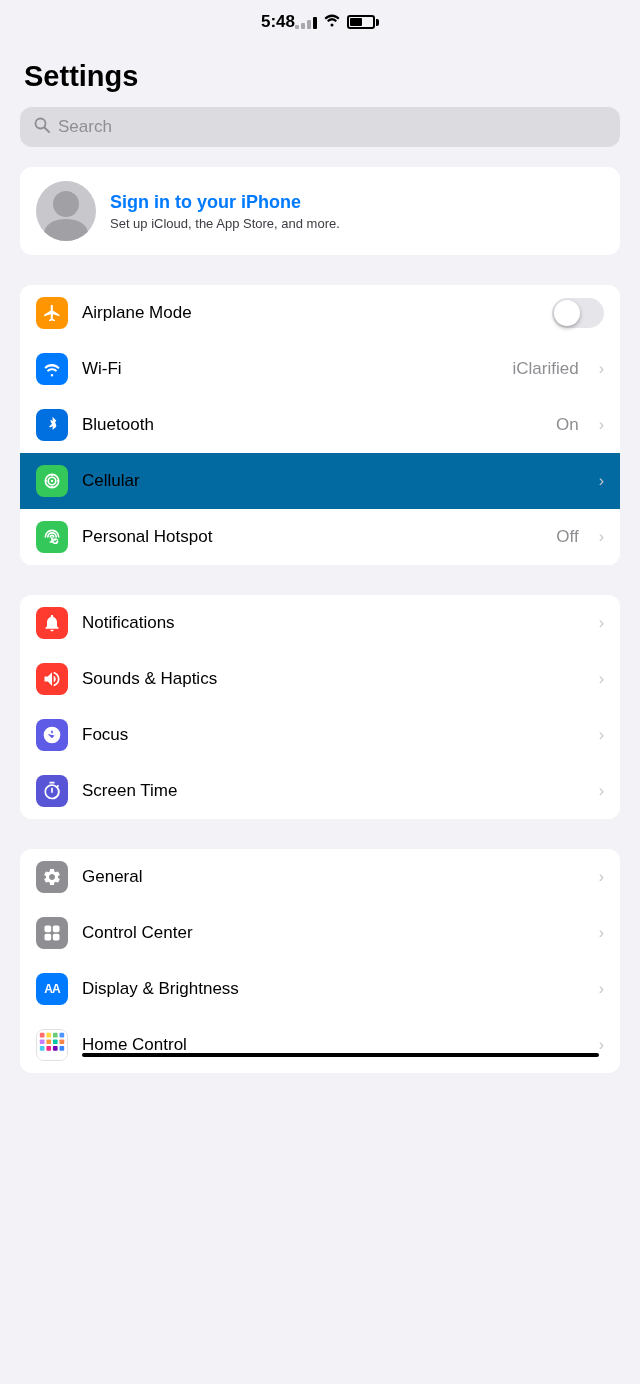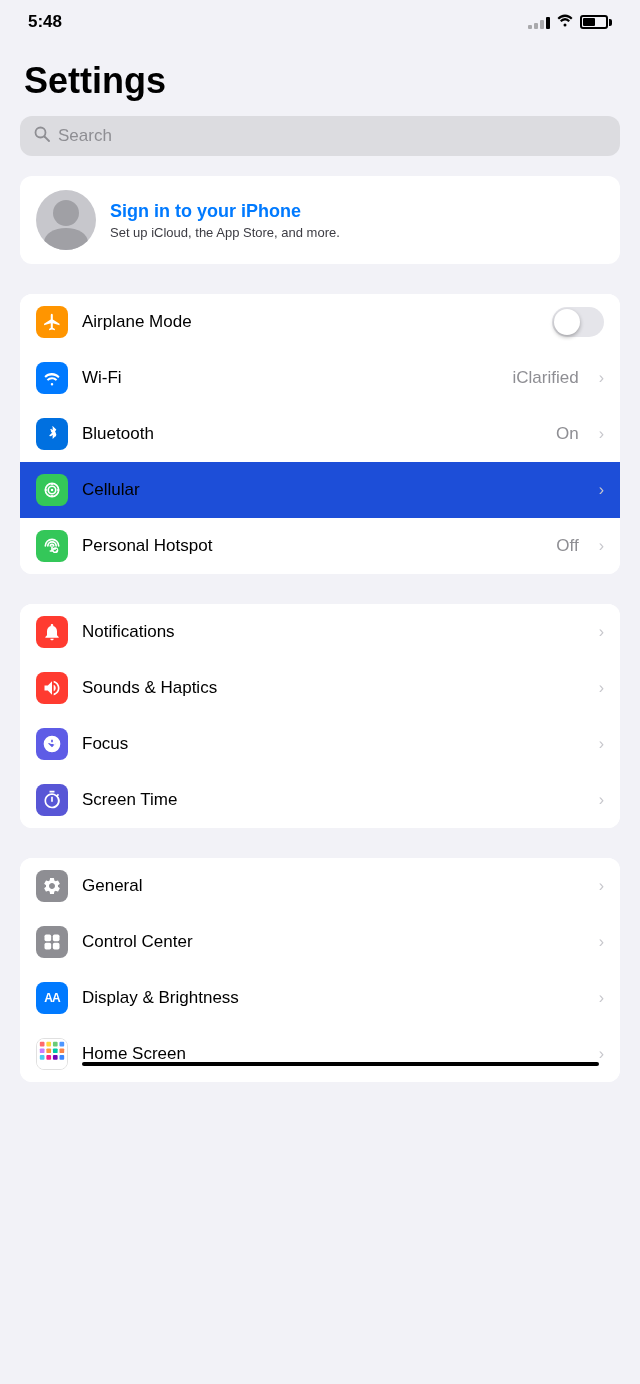--- a/index.html
+++ b/index.html
@@ -10,21 +10,21 @@
       min-height: 1384px;
       background-color: #f2f2f7;
       font-family: -apple-system, 'SF Pro Display', 'Helvetica Neue', Arial, sans-serif;
       color: #000;
       overflow-x: hidden;
     }
 
     
     .status-bar {
       display: flex;
-      justify-content: space-between;
+      justify-content: center;
       align-items: center;
       padding: 0 28px 6px 28px;
       height: 50px;
     }
     .status-time {
       font-size: 17px;
       font-weight: 600;
       color: #000;
     }
     .status-icons {
@@ -71,21 +71,21 @@
     .battery-tip {
       width: 3px;
       height: 7px;
       background: #000;
       border-radius: 0 2px 2px 0;
       margin-left: 1px;
     }
 
     
     .page-title {
-      font-size: 36px;
+      font-size: 29px;
       font-weight: 800;
       padding: 10px 24px 14px 24px;
       color: #000;
     }
 
     
     .search-bar {
       margin: 0 20px 20px 20px;
       background: #dcdce0;
       border-radius: 12px;
@@ -122,21 +122,21 @@
     .settings-row:not(:last-child)::after {
       content: '';
       position: absolute;
       bottom: 0;
       left: 60px;
       right: 0;
       height: 0.5px;
       background: #c6c6c8;
     }
     .settings-row.highlighted {
-      background: #1d4ed8;
+      background: #0369a1;
       justify-content: flex-end;
     }
 
     .row-icon {
       width: 32px;
       height: 32px;
       border-radius: 8px;
       display: flex;
       align-items: center;
       justify-content: center;
@@ -467,19 +467,19 @@
         <rect x="10" y="10" width="5" height="5" rx="1" fill="#ff9a3c"></rect>
         <rect x="17" y="10" width="5" height="5" rx="1" fill="#00c9a7"></rect>
         <rect x="24" y="10" width="5" height="5" rx="1" fill="#f9844a"></rect>
         <rect x="3" y="17" width="5" height="5" rx="1" fill="#4cc9f0"></rect>
         <rect x="10" y="17" width="5" height="5" rx="1" fill="#f72585"></rect>
         <rect x="17" y="17" width="5" height="5" rx="1" fill="#7209b7"></rect>
         <rect x="24" y="17" width="5" height="5" rx="1" fill="#3a86ff"></rect>
       </svg>
     </div>
     <span class="row-label" style="position:relative;">
-      <span>Home Screen</span>
+      <span>Home Control</span>
       <span class="underline-bar" style="position:absolute; bottom:-2px; left:0; width:100%; height:4px; background:#000; border-radius:2px;"></span>
     </span>
     <span class="row-chevron">›</span>
   </div>
 
 </div>
 
 </body></html>

